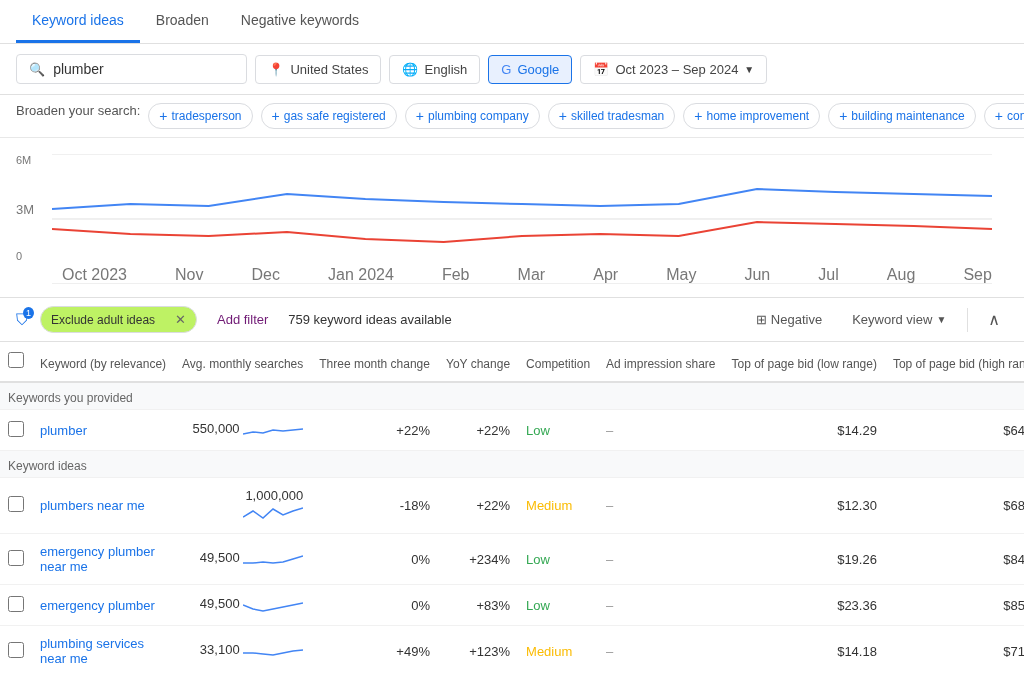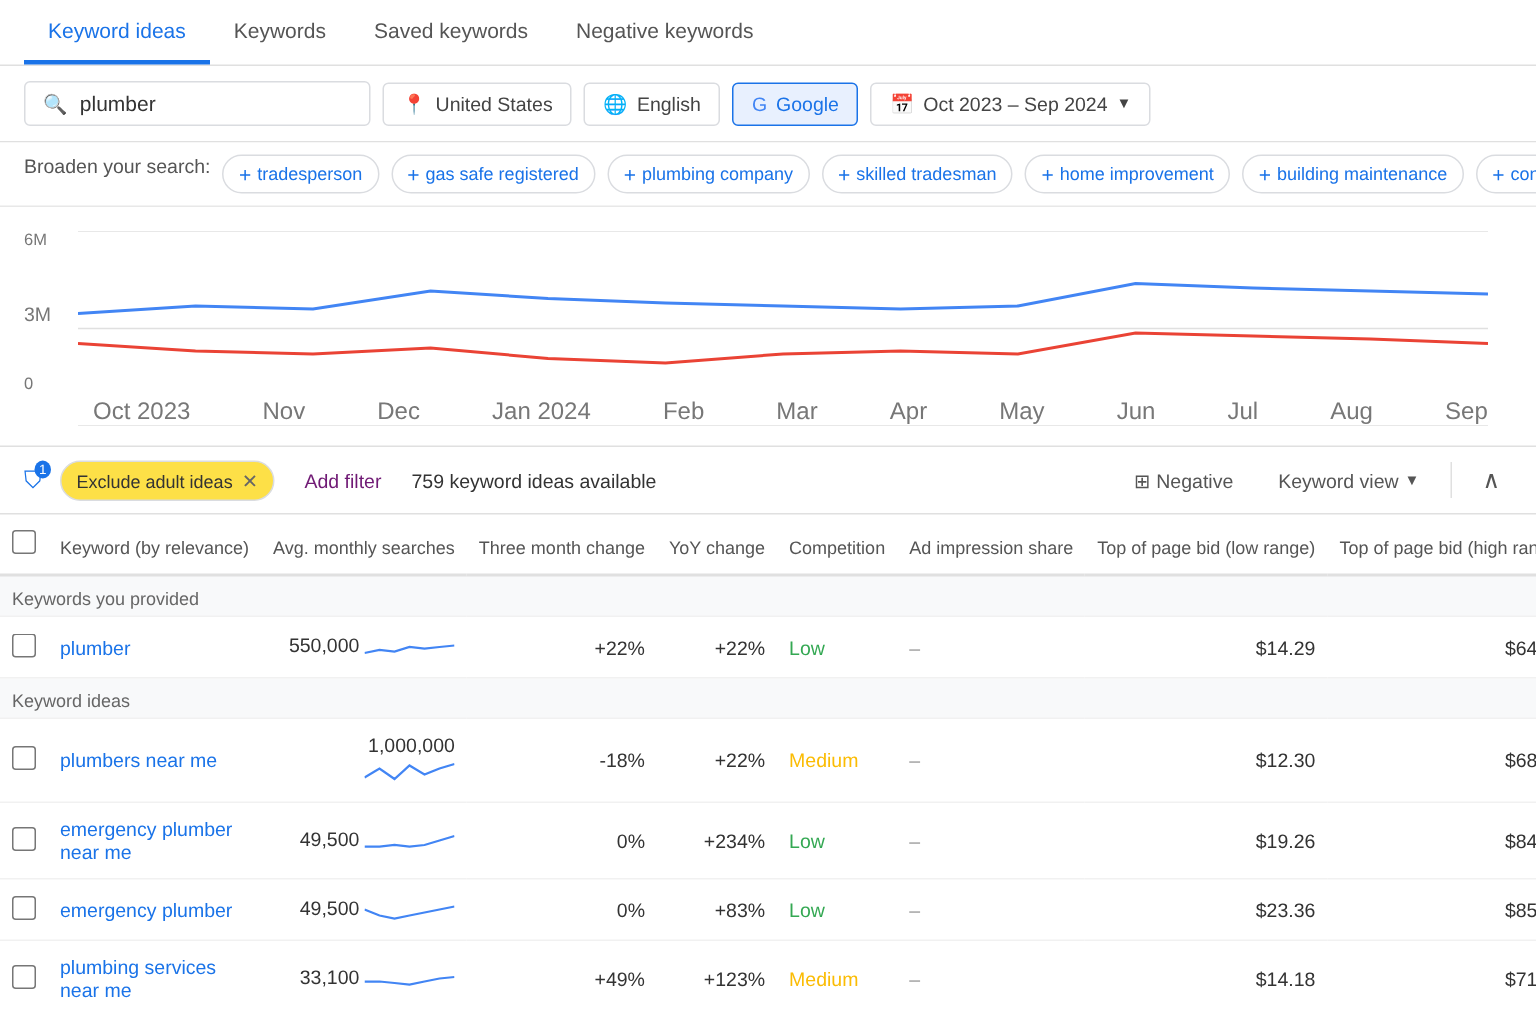--- a/index.html
+++ b/index.html
@@ -23,21 +23,21 @@
     .broaden-label { font-size: 13px; color: #555; white-space: nowrap; }
     .broaden-tag { display: flex; align-items: center; gap: 4px; padding: 4px 10px; border: 1px solid #dadce0; border-radius: 20px; font-size: 12px; color: #1a73e8; cursor: pointer; white-space: nowrap; background: #fff; }
     .plus-icon { font-size: 14px; color: #1a73e8; }
     
     
     .chart-area { padding: 16px 16px 0 16px; background: #fff; height: 160px; position: relative; border-bottom: 1px solid #e0e0e0; }
     .chart-x-labels { display: flex; justify-content: space-between; padding: 4px 16px 8px 46px; font-size: 16px; color: #777; }
     
     
     .toolbar { display: flex; align-items: center; padding: 8px 16px; gap: 12px; border-bottom: 1px solid #e0e0e0; background: #fff; }
-    .filter-chip { display: flex; align-items: flex-end; gap: 6px; padding: 5px 10px; border: 1px solid #dadce0; border-radius: 20px; font-size: 12px; color: #333; background: #fde047; cursor: pointer; }
+    .filter-chip { display: flex; align-items: center; gap: 20px; padding: 5px 10px; border: 1px solid #dadce0; border-radius: 20px; font-size: 12px; color: #333; background: #bef264; cursor: pointer; }
     .filter-chip .close { cursor: pointer; color: #666; font-size: 13px; }
     .add-filter-btn { font-size: 13px; color: #701a75; cursor: pointer; padding: 4px 8px; }
     .available-count { font-size: 13px; color: #333; flex: 1; }
     .columns-btn { display: flex; align-items: center; gap: 4px; font-size: 13px; color: #555; cursor: pointer; padding: 4px 8px; border: 1px solid transparent; }
     .keyword-view-btn { display: flex; align-items: center; gap: 4px; font-size: 13px; color: #555; cursor: pointer; padding: 4px 8px; border: 1px solid transparent; }
     .divider-v { width: 1px; height: 24px; background: #e0e0e0; }
     .collapse-btn { cursor: pointer; font-size: 16px; color: #555; padding: 4px 8px; }
     
     
     .table-wrap { overflow-x: auto; }
@@ -63,22 +63,21 @@
     
     
     .sparkline { stroke-width: 1.5; fill: none; }
     .sparkline-blue { stroke: #4285f4; }
   </style>
 </head>
 <body>
 
 <div class="top-nav">
   <div class="nav-tab active">Keyword ideas</div>
-  <div class="nav-tab">Keywords</div>
-  <div class="nav-tab">Saved keywords</div>
+  <div class="nav-tab">Broaden</div>
   <div class="nav-tab">Negative keywords</div>
 </div>
 
 <div class="filters-row">
   <div class="search-box">
     <span style="color:#666;">🔍</span>
     <input type="text" style="font-size: 14px;" value="plumber">
   </div>
   <div class="filter-btn">
     <span style="font-size:13px;">📍</span>

